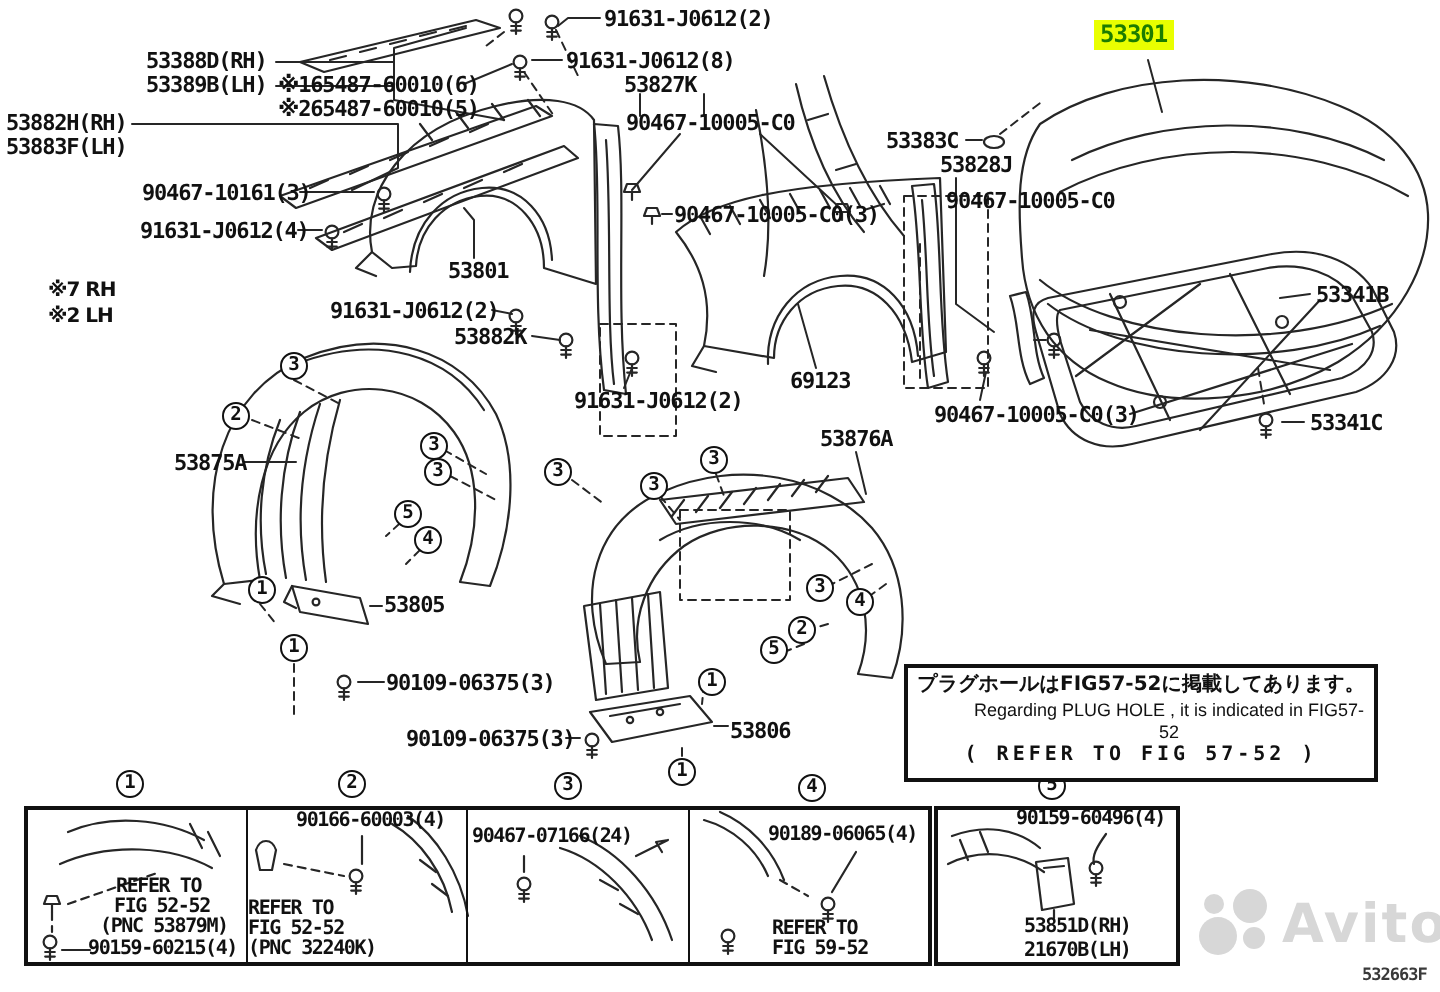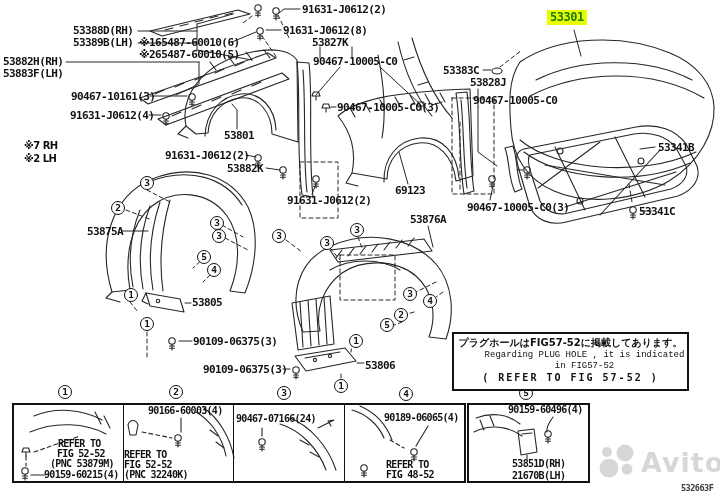--- a/index.html
+++ b/index.html
@@ -13,21 +13,21 @@
   .hl{position:absolute;left:547px;top:10px;background:#e9ff00;color:#1c7c00;font-size:12px;
       font-weight:700;padding:1px 3px;letter-spacing:-0.5px;line-height:1.1;}
   .legend{position:absolute;font-size:10px;font-weight:700;letter-spacing:-0.5px;font-family:"DejaVu Sans",sans-serif;}
   .tbl{position:absolute;border:2px solid #111;display:flex;box-sizing:border-box;background:transparent;}
   .tbl .c{border-right:1.6px solid #111;height:100%;box-sizing:border-box;}
   .tbl .c:last-child{border-right:none;}
   .celltxt{position:absolute;font-size:10px;font-weight:700;letter-spacing:-0.7px;white-space:nowrap;line-height:1;}
   .notebox{position:absolute;left:452px;top:332px;width:237px;border:2px solid #111;
            text-align:center;padding:3px 0 4px;background:#fff;box-sizing:border-box;}
   .nb-ja{font-size:10px;font-weight:700;font-family:"DejaVu Sans",sans-serif;line-height:1.25;}
-  .nb-en{font-size:9px;font-family:Liberation Mono, monospace;line-height:1.25;margin-left:28px;}
+  .nb-en{font-size:9px;font-family:Liberation Sans, sans-serif;line-height:1.25;margin-left:28px;}
   .nb-ref{font-size:10px;font-weight:700;letter-spacing:2px;line-height:1.25;}
   .watermark{position:absolute;left:596px;top:444px;display:flex;align-items:center;gap:3px;
              color:#d5d5d5;opacity:.95;}
   .wm-text{font-family:"DejaVu Sans",sans-serif;font-size:27px;font-weight:700;letter-spacing:1px;line-height:1;}
   .figcode{position:absolute;left:681px;top:483px;font-size:8.5px;font-weight:700;color:#3a3a3a;letter-spacing:-0.5px;}
 </style>
 </head>
 <body>
 
 <div class="stage">
@@ -246,21 +246,21 @@
   <div class="lbl" style="left:165px;top:150px">91631-J0612(2)</div>
   <div class="lbl" style="left:227px;top:163px">53882K</div>
   <div class="lbl" style="left:287px;top:195px">91631-J0612(2)</div>
   <div class="lbl" style="left:395px;top:185px">69123</div>
   <div class="lbl" style="left:410px;top:214px">53876A</div>
   <div class="lbl" style="left:443px;top:65px">53383C</div>
   <div class="lbl" style="left:470px;top:77px">53828J</div>
   <div class="lbl" style="left:473px;top:95px">90467-10005-C0</div>
   <div class="lbl" style="left:658px;top:142px">53341B</div>
   <div class="lbl" style="left:467px;top:202px">90467-10005-C0(3)</div>
-  <div class="lbl" style="left:639px;top:206px">53341C</div>
+  <div class="lbl" style="left:655px;top:206px">53341C</div>
   <div class="lbl" style="left:87px;top:226px">53875A</div>
   <div class="lbl" style="left:192px;top:297px">53805</div>
   <div class="lbl" style="left:193px;top:336px">90109-06375(3)</div>
   <div class="lbl" style="left:203px;top:364px">90109-06375(3)</div>
   <div class="lbl" style="left:365px;top:360px">53806</div>
 
   <div class="legend" style="left:24px;top:140px">※7 RH</div>
   <div class="legend" style="left:24px;top:153px">※2 LH</div>
 
   <span class="co" style="left:140px;top:176px">3</span>
@@ -302,21 +302,21 @@
 
   <div class="celltxt" style="left:148px;top:406px">90166-60003(4)</div>
   <div class="celltxt" style="left:124px;top:450px">REFER TO</div>
   <div class="celltxt" style="left:124px;top:460px">FIG 52-52</div>
   <div class="celltxt" style="left:124px;top:470px">(PNC 32240K)</div>
 
   <div class="celltxt" style="left:236px;top:414px">90467-07166(24)</div>
 
   <div class="celltxt" style="left:384px;top:413px">90189-06065(4)</div>
   <div class="celltxt" style="left:386px;top:460px">REFER TO</div>
-  <div class="celltxt" style="left:386px;top:470px">FIG 48-52</div>
+  <div class="celltxt" style="left:386px;top:470px">FIG 59-52</div>
 
   <div class="celltxt" style="left:508px;top:405px">90159-60496(4)</div>
   <div class="celltxt" style="left:512px;top:459px">53851D(RH)</div>
   <div class="celltxt" style="left:512px;top:471px">21670B(LH)</div>
 
   <div class="notebox">
     <div class="nb-ja">プラグホールはFIG57-52に掲載してあります。</div>
     <div class="nb-en">Regarding PLUG HOLE , it is indicated in FIG57-52</div>
     <div class="nb-ref">(  REFER TO FIG 57-52  )</div>
   </div>

